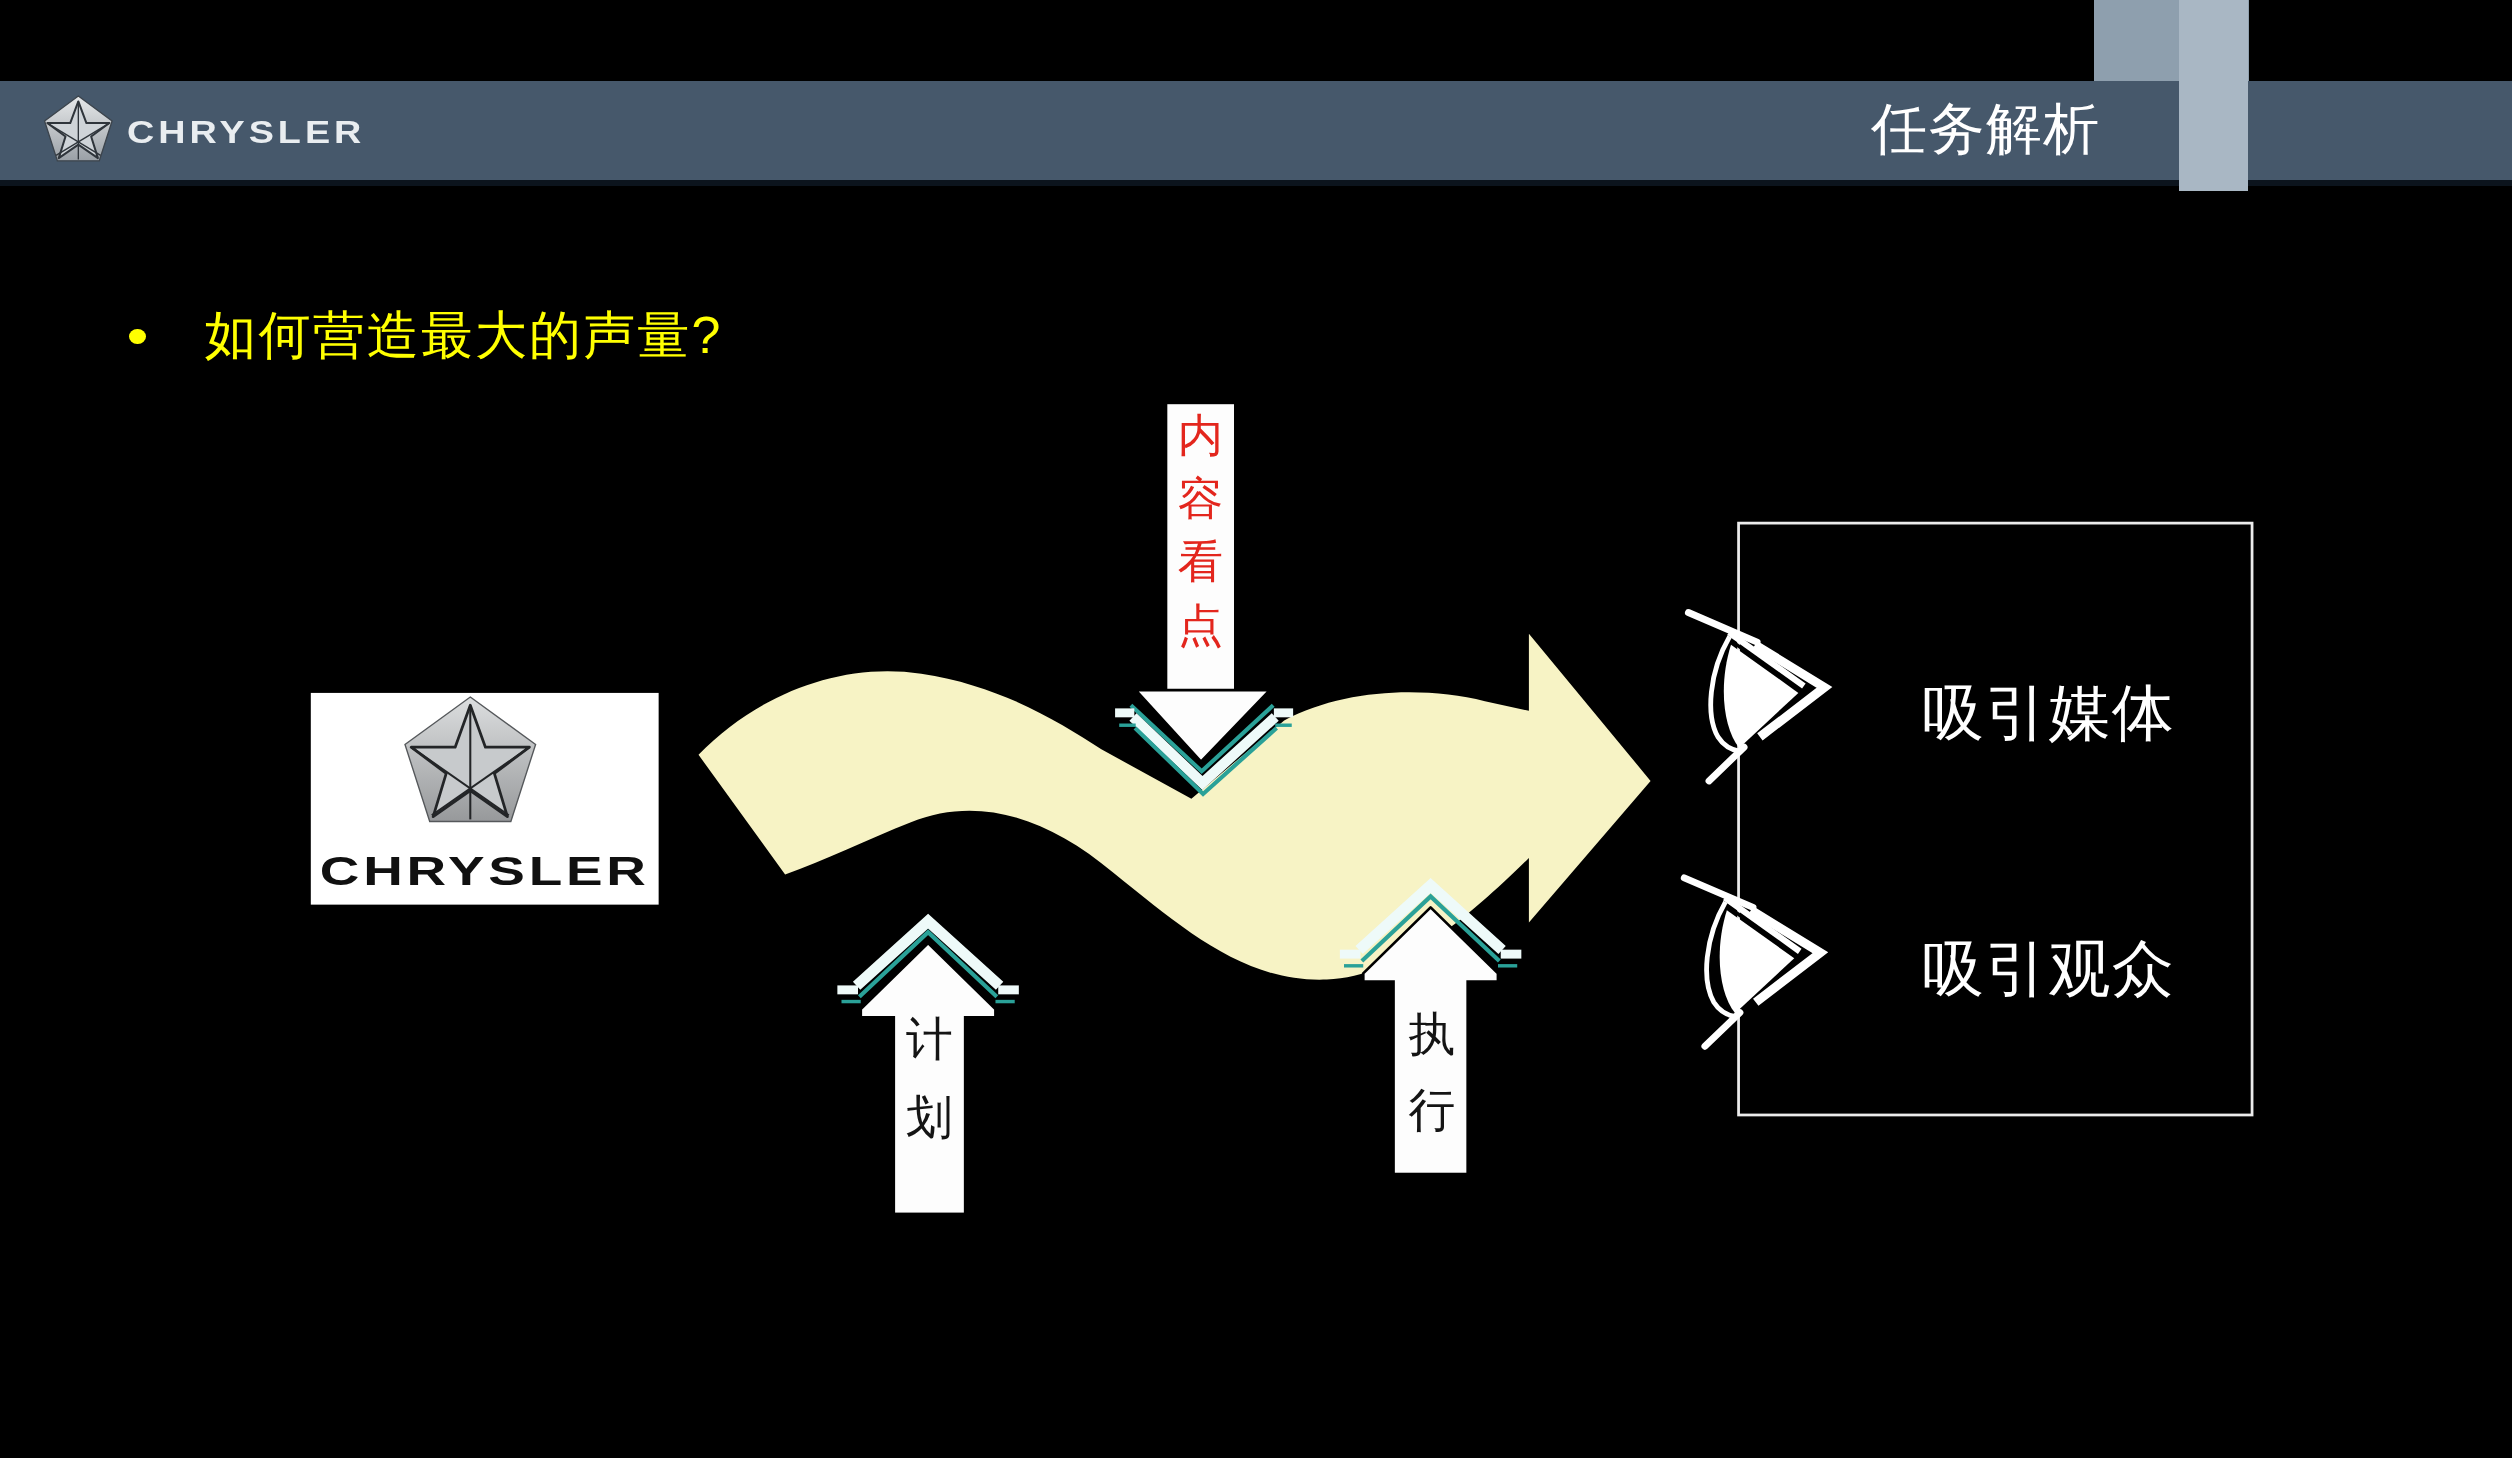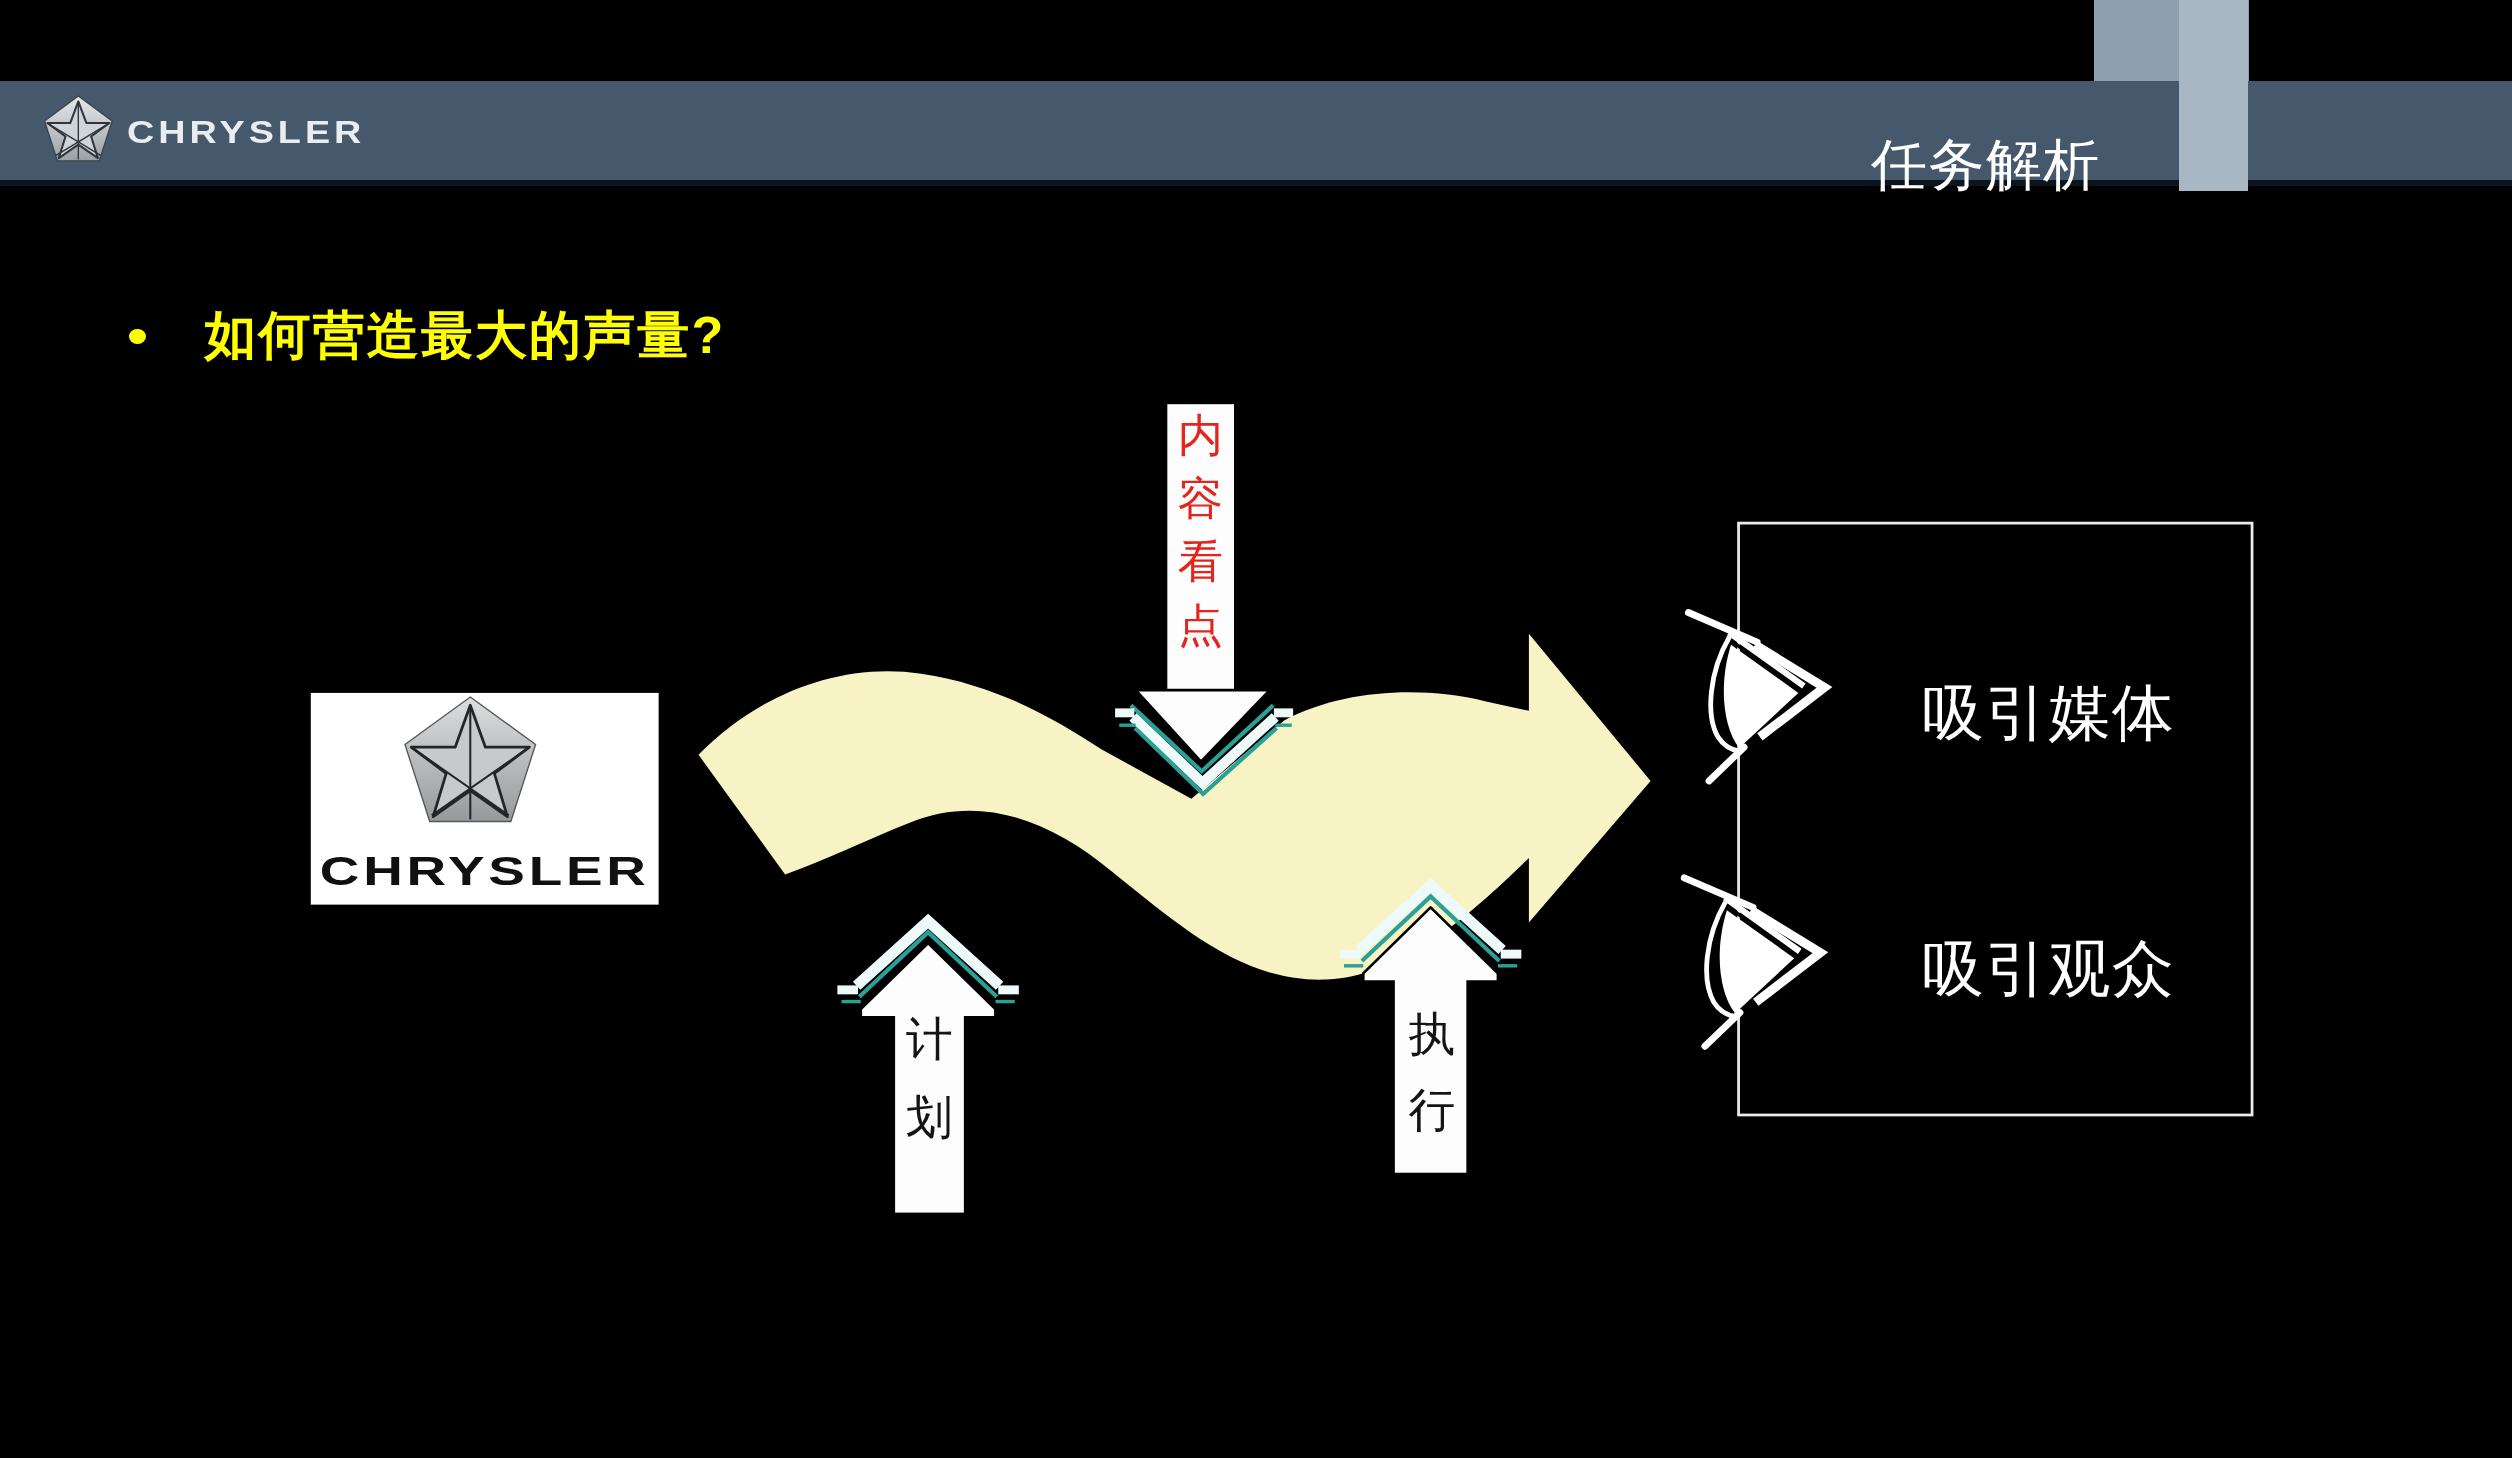--- a/index.html
+++ b/index.html
@@ -28,42 +28,41 @@
     font-size:32px;font-weight:bold;color:#e9edf0;
     letter-spacing:3.4px;
     transform:scaleX(1.18);transform-origin:left center;
     white-space:nowrap;
   }
   .topbar-title{
     position:absolute;left:1871px;top:0;height:98px;
     display:flex;align-items:center;
     font-size:56px;color:#ffffff;letter-spacing:1.4px;
     white-space:nowrap;
-    margin-top:36px;
   }
   .accent-block{
     position:absolute;left:2094px;top:0;width:155px;height:81px;
     background:#8e9fae;
   }
   .accent-column{
     position:absolute;left:2179px;top:0;width:69px;height:191px;
     background:#a9b7c4;
   }
   
   .bullet-row{
     position:absolute;left:129px;top:301px;
     display:flex;align-items:center;
   }
   .bullet-dot{
     width:16.5px;height:15px;border-radius:50%;
     background:#ffff00;
     margin-right:59px;
   }
   .bullet-text{
-    font-size:52px;font-weight:bold;color:#ffff00;
+    font-size:52px;font-weight:normal;color:#ffff00;
     letter-spacing:2.1px;white-space:nowrap;
   }
   
   .diagram{position:absolute;left:0;top:0;width:2512px;height:1458px;}
   .cjk-v{font-family:"Liberation Sans", sans-serif;}
 </style>
 </head>
 <body>
 
 <div class="slide">

